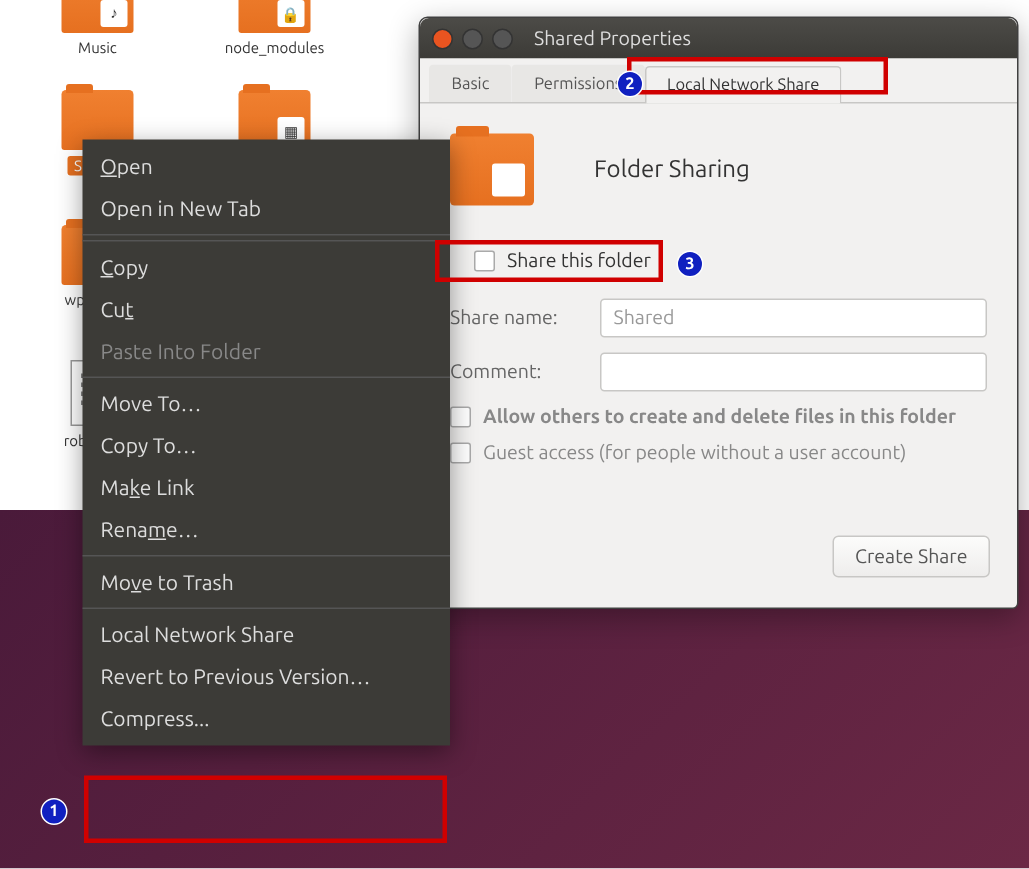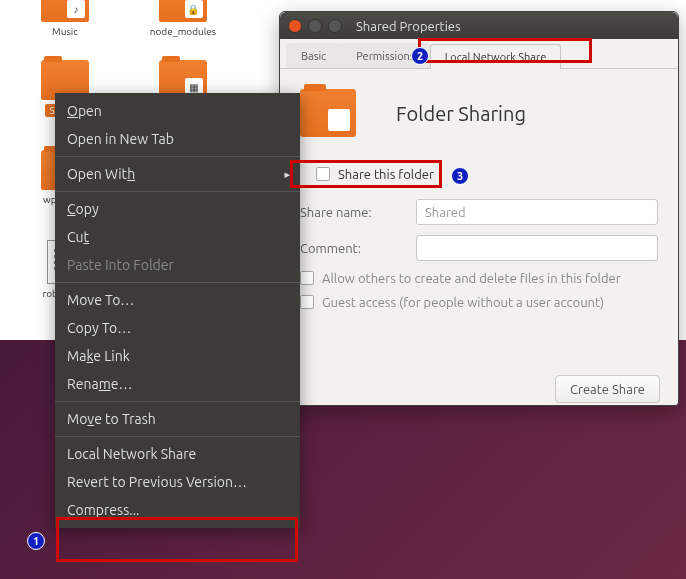--- a/index.html
+++ b/index.html
@@ -27,28 +27,28 @@
 .win-btn { width: 14px; height: 14px; border-radius: 50%; background: #555; margin-right: 6px; border: 1px solid #333; }
 .win-btn.close { background: #e95420; }
 .tabs { display: flex; background: #f2f1f0; padding: 0 6px; border-bottom: 1px solid #c8c7c5; }
 .tab { padding: 6px 14px; font-size: 11px; color: #555; border: 1px solid transparent; border-bottom: none; background: #e8e7e5; margin-top: 4px; border-radius: 3px 3px 0 0; }
 .tab.active { background: #f2f1f0; border-color: #c8c7c5; color: #333; position: relative; top: 1px; }
 .tab-body { padding: 20px; }
 .share-header { display: flex; align-items: center; margin-bottom: 30px; }
 .share-folder-icon { width: 56px; height: 48px; background: linear-gradient(#f08030, #e67020); border-radius: 3px; position: relative; margin-right: 40px; }
 .share-folder-icon::before { content: ""; position: absolute; left: 4px; top: -5px; width: 22px; height: 7px; background: #e67020; border-radius: 2px 2px 0 0; }
 .share-folder-icon .sbadge { position: absolute; right: 6px; bottom: 6px; width: 22px; height: 22px; background: #fff; border-radius: 2px; }
-.share-title { font-size: 20px; color: #333; }
+.share-title { font-size: 16px; color: #333; }
 .form-row { display: flex; align-items: center; margin-bottom: 10px; font-size: 13px; color: #666; }
-.form-label { width: 116px; }
+.form-label { width: 100px; }
 .form-input { flex: 1; height: 26px; border: 1px solid #c8c7c5; border-radius: 3px; padding: 0 8px; font-size: 13px; color: #999; background: #fff; }
 .checkbox { width: 14px; height: 14px; border: 1px solid #aaa; background: #fff; border-radius: 2px; margin-right: 8px; display: inline-block; vertical-align: middle; }
 .check-row { font-size: 13px; color: #888; margin-bottom: 10px; display: flex; align-items: center; }
 .btn { padding: 6px 14px; border: 1px solid #c8c7c5; background: linear-gradient(#fcfcfb, #eeedec); border-radius: 4px; font-size: 13px; color: #555; }
-.dialog-footer { position: absolute; right: 18px; bottom: 2px; }
+.dialog-footer { position: absolute; right: 18px; bottom: 20px; }
 
 .annot-box { position: absolute; border: 3px solid #d00000; pointer-events: none; z-index: 30; }
 .annot-badge { position: absolute; width: 18px; height: 18px; background: #1020c0; color: #fff; border-radius: 50%; font-size: 11px; font-weight: bold; display: flex; align-items: center; justify-content: center; z-index: 31; border: 1px solid #fff; }
 </style>
 </head>
 <body>
 
 <div class="file-area">
   <div class="icon-row" style="left:10px; top:-18px;">
     <div class="file-icon">
@@ -115,39 +115,38 @@
       <span>Share this folder</span>
     </div>
     <div class="form-row">
       <div class="form-label">Share name:</div>
       <input class="form-input" disabled="" value="Shared" style="">
     </div>
     <div class="form-row">
       <div class="form-label">Comment:</div>
       <input class="form-input" disabled="" value="" style="">
     </div>
-    <div class="check-row" style="">
+    <div class="check-row" style="font-weight:bold;">
       <span class="checkbox"></span>
       <span>Allow others to create and delete files in this folder</span>
     </div>
     <div class="check-row">
       <span class="checkbox"></span>
       <span>Guest access (for people without a user account)</span>
     </div>
   </div>
   <div class="dialog-footer">
     <button class="btn">Create Share</button>
   </div>
 </div>
 
 <div class="context-menu">
   <div class="menu-item"><span class="underline">O</span>pen</div>
   <div class="menu-item">Open in New Tab</div>
   <div class="menu-sep"></div>
-  <div class="menu-item">Open Wit<span class="underline">h</span><span class="submenu-arrow">▸</span></div>
   <div class="menu-sep"></div>
   <div class="menu-item"><span class="underline">C</span>opy</div>
   <div class="menu-item">Cu<span class="underline">t</span></div>
   <div class="menu-item disabled">Paste Into Folder</div>
   <div class="menu-sep"></div>
   <div class="menu-item">Move To…</div>
   <div class="menu-item">Copy To…</div>
   <div class="menu-item">Ma<span class="underline">k</span>e Link</div>
   <div class="menu-item">Rena<span class="underline">m</span>e…</div>
   <div class="menu-sep"></div>

